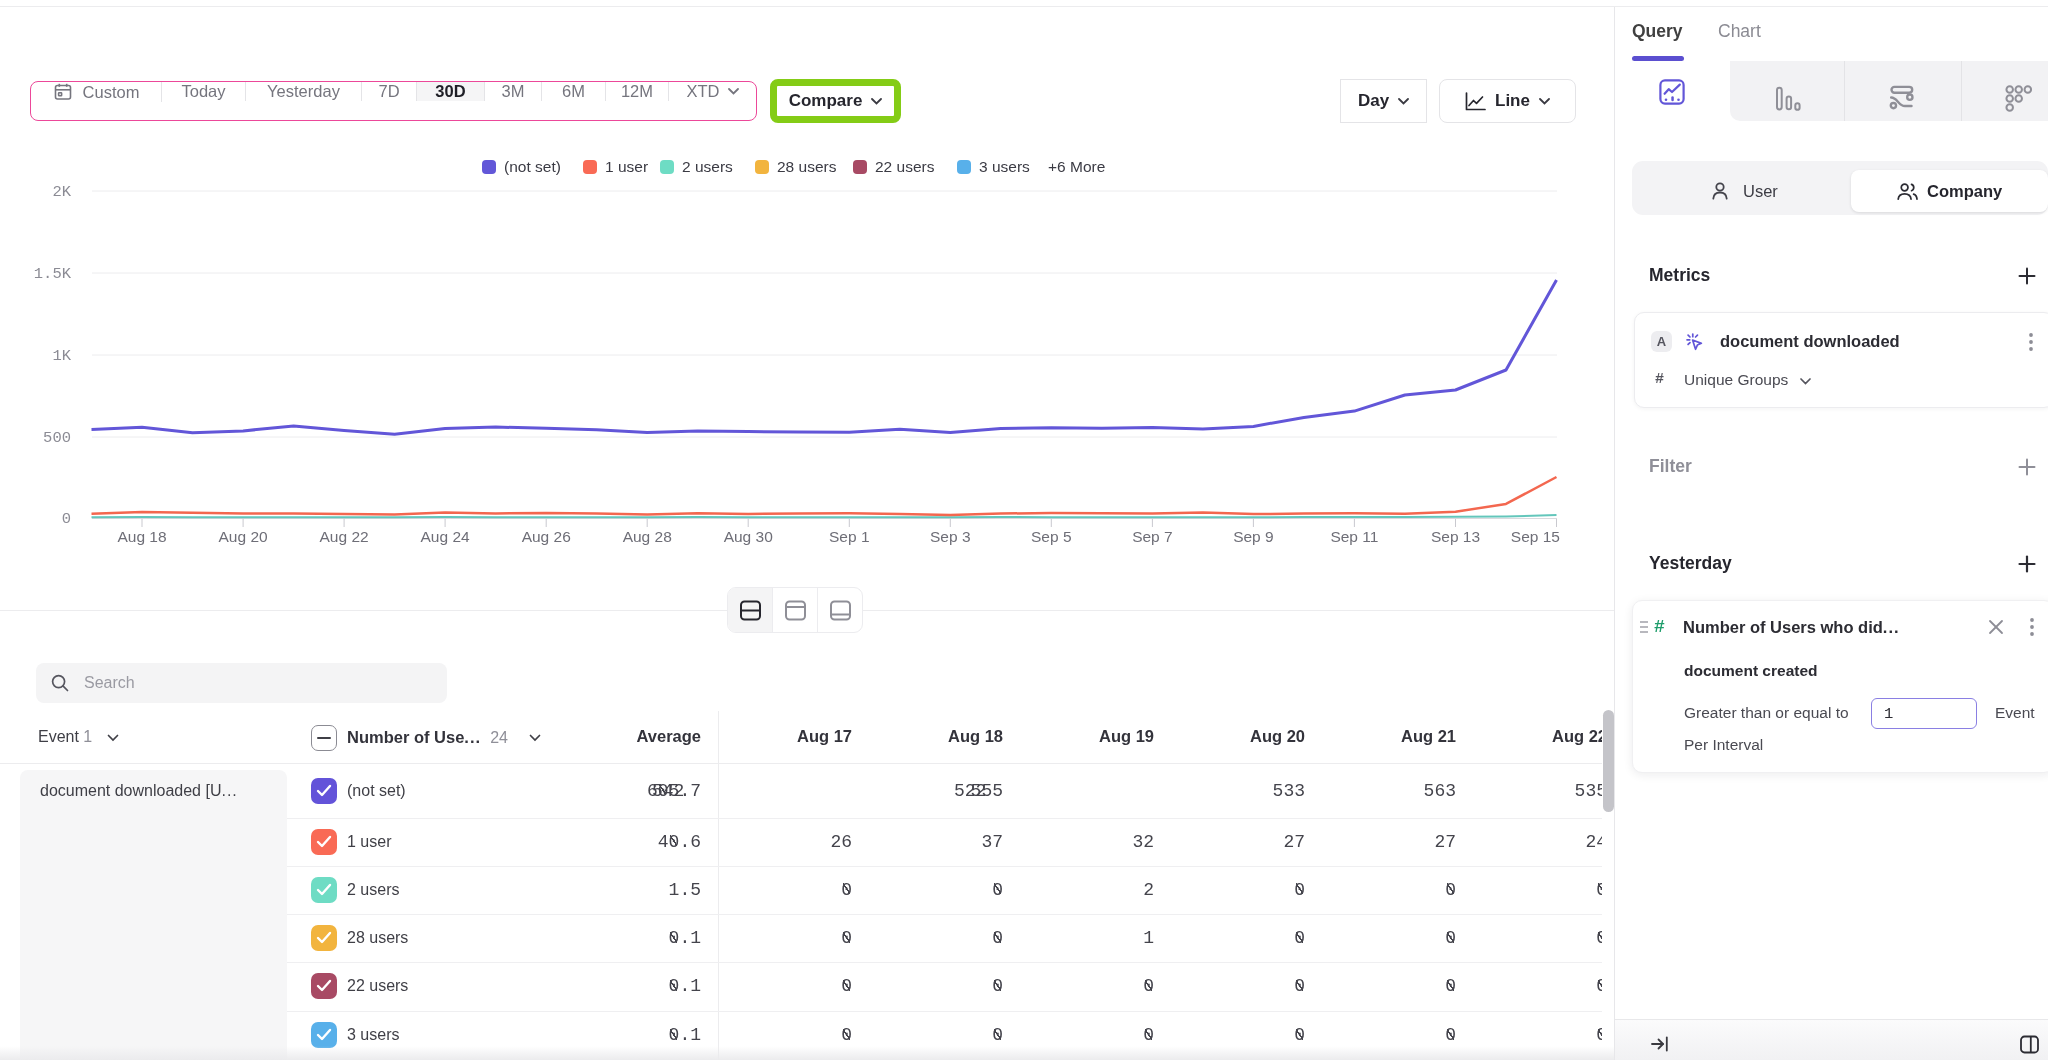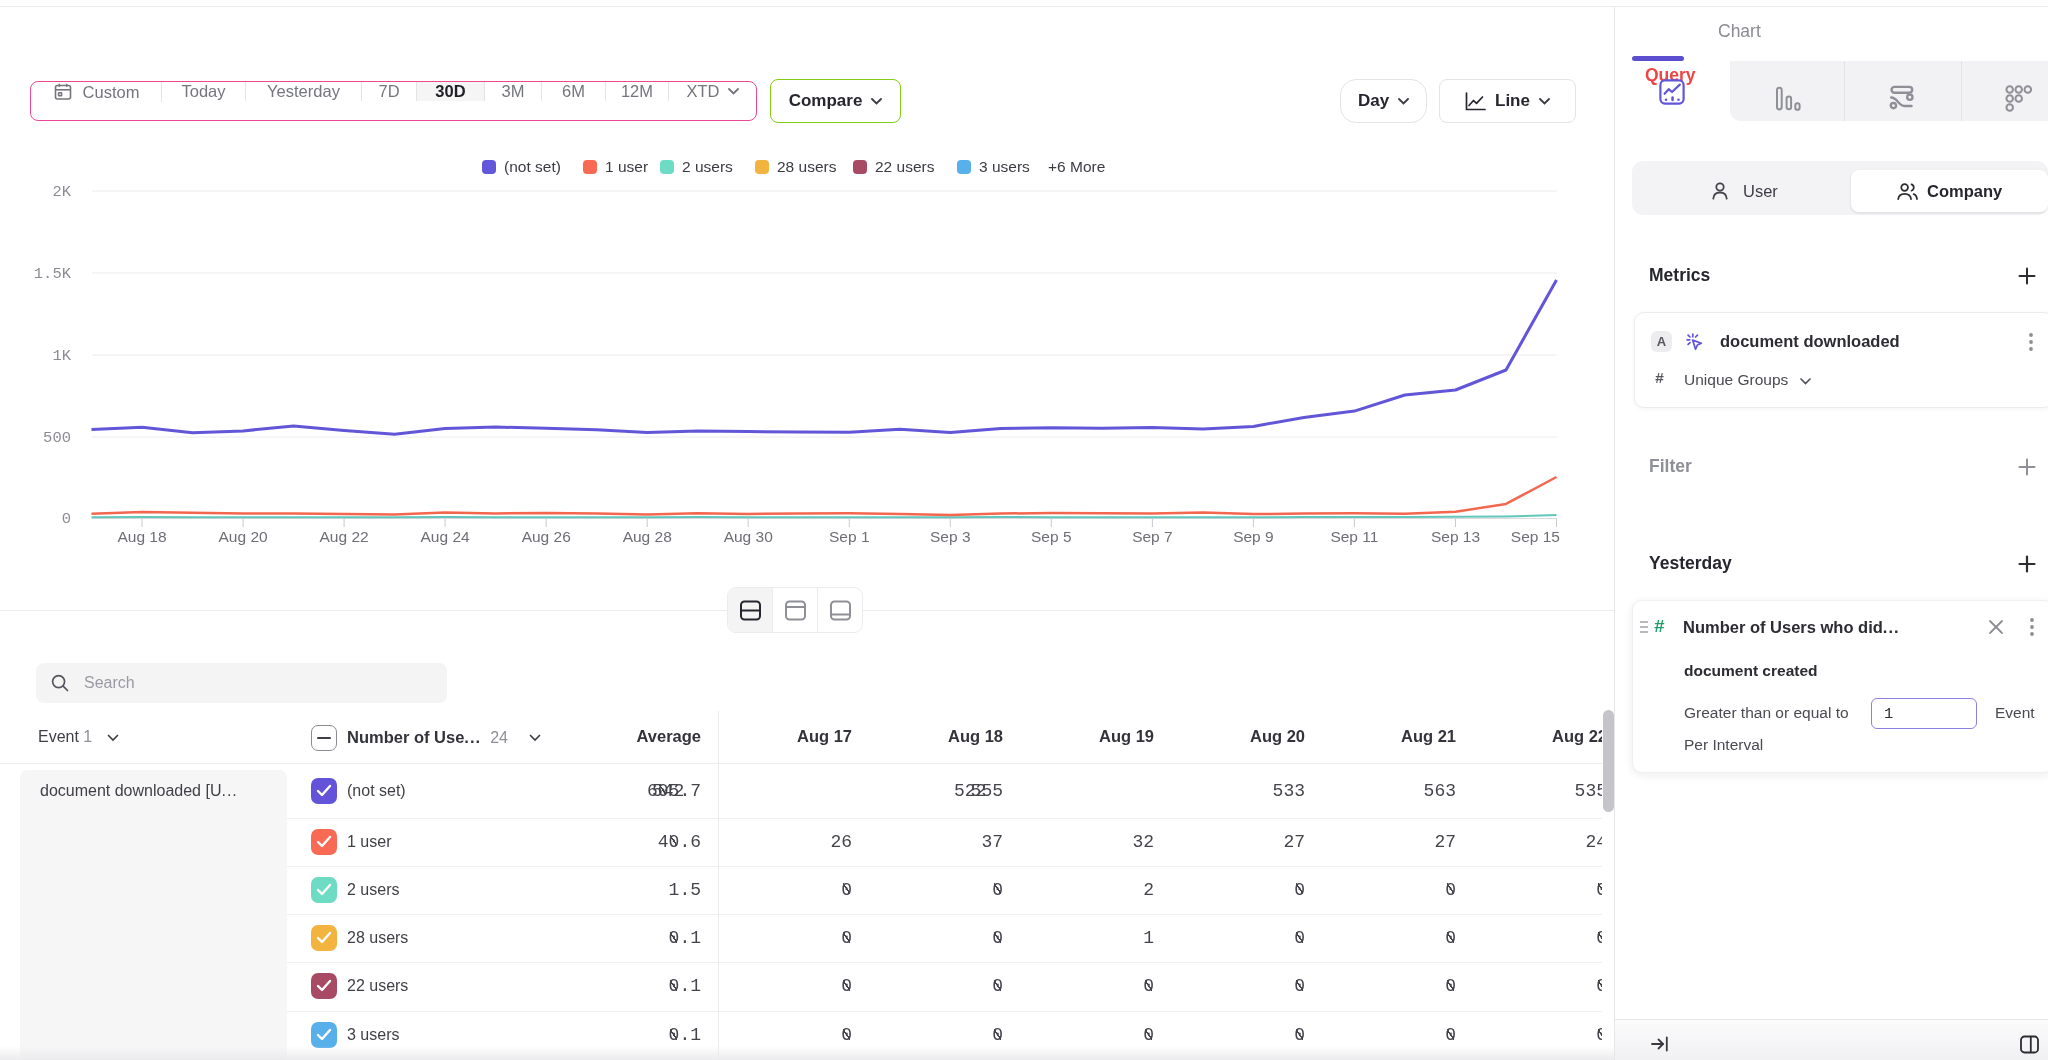--- a/index.html
+++ b/index.html
@@ -37,27 +37,27 @@
     <div style="width:57px;display:flex;align-items:center;justify-content:center;border-right:1px solid #e4e4e7;">3M</div>
     <div style="width:64px;display:flex;align-items:center;justify-content:center;border-right:1px solid #e4e4e7;">6M</div>
     <div style="width:63px;display:flex;align-items:center;justify-content:center;border-right:1px solid #e4e4e7;">12M</div>
     <div style="width:87px;display:flex;align-items:center;justify-content:center;gap:8px;">XTD
       <svg width="11" height="7" viewBox="0 0 11 7" fill="none" stroke="#75757e" stroke-width="1.8" stroke-linecap="round">
           <path d="M1 1l4.5 4.5L10 1"></path>
         </svg>
     </div>
   </div>
 
-  <div class="abs" style="left:770px;top:79px;height:44px;width:131px;border:1px solid #84cc16;border-radius:8px;display:flex;align-items:center;justify-content:center;gap:9px;color:#26262e;font-size:17px;font-weight:bold;">Compare
+  <div class="abs" style="left:770px;top:79px;height:44px;width:131px;border:7px solid #84cc16;border-radius:8px;display:flex;align-items:center;justify-content:center;gap:9px;color:#26262e;font-size:17px;font-weight:bold;">Compare
     <svg width="11" height="7" viewBox="0 0 11 7" fill="none" stroke="#3a3a42" stroke-width="1.8" stroke-linecap="round">
         <path d="M1 1l4.5 4.5L10 1"></path>
       </svg>
   </div>
 
-  <div class="abs" style="left:1340px;top:79px;height:44px;width:87px;border:1px solid #e4e4e7;border-radius:16px;display:flex;align-items:center;justify-content:center;gap:9px;color:#26262e;font-size:17px;font-weight:bold;">Day
+  <div class="abs" style="left:1340px;top:79px;height:44px;width:87px;border:1px solid #e4e4e7;border-radius:0;display:flex;align-items:center;justify-content:center;gap:9px;color:#26262e;font-size:17px;font-weight:bold;">Day
     <svg width="11" height="7" viewBox="0 0 11 7" fill="none" stroke="#3a3a42" stroke-width="1.8" stroke-linecap="round">
         <path d="M1 1l4.5 4.5L10 1"></path>
       </svg>
   </div>
   <div class="abs" style="left:1439px;top:79px;height:44px;width:137px;border:1px solid #e4e4e7;border-radius:8px;display:flex;align-items:center;justify-content:center;gap:9px;color:#26262e;font-size:17px;font-weight:bold;">
     <svg width="21" height="19" viewBox="0 0 21 19" fill="none" stroke="#26262e" stroke-width="1.7" stroke-linecap="round" stroke-linejoin="round">
         <path d="M1.5 1v16.5H20"></path>
         <path d="M4 13.5l4.5-5 3 2.8 6-6.3"></path>
       </svg>
     Line
@@ -270,21 +270,21 @@
   <div class="abs mono" style="left:1407px;top:1026px;width:200px;text-align:right;font-size:18px;line-height:19px;color:#44444c;"><span class="z">0</span></div>
 
   <div class="abs" style="left:1602px;top:700px;width:12px;height:360px;background:#fff;"></div>
   <div class="abs" style="left:1602.5px;top:710px;width:11px;height:102px;background:#c4c4c9;border-radius:6px;"></div>
   <div class="abs" style="left:0;top:1046px;width:1614px;height:14px;background:linear-gradient(to bottom,rgba(238,238,240,0),#ebebed);"></div>
 
 </div>
 
 <div class="abs" style="left:1615px;top:7px;width:433px;height:1053px;overflow:hidden;">
 
-  <div class="abs" style="left:30px;top:14px;font-size:17.5px;font-weight:bold;color:#ef4444;margin-top:44px;">Query</div>
+  <div class="abs" style="left:17px;top:14px;font-size:17.5px;font-weight:bold;color:#404040;">Query</div>
   <div class="abs" style="left:103px;top:14px;font-size:17.5px;color:#8b8b93;">Chart</div>
   <div class="abs" style="left:17px;top:49px;width:52px;height:4.5px;border-radius:2.5px;background:#5b4fd0;"></div>
 
   <div class="abs" style="left:115px;top:54px;width:318px;height:60px;background:#f2f2f4;border-radius:0 0 0 10px;"></div>
   <div class="abs" style="left:229px;top:54px;width:1px;height:60px;background:#e3e3e6;"></div>
   <div class="abs" style="left:346px;top:54px;width:1px;height:60px;background:#e3e3e6;"></div>
   <svg class="abs" style="left:44px;top:72px;" width="26" height="26" viewBox="0 0 26 26" fill="none" stroke="#6256d8" stroke-width="2.2" stroke-linecap="round" stroke-linejoin="round">
       <rect x="1.4" y="1.4" width="23.2" height="23.2" rx="4.5"></rect>
       <path d="M5.6 14.8l4.1-4.6 3.3 2.8 7.8-7.4"></path>
       <g fill="#6256d8" stroke="none">

